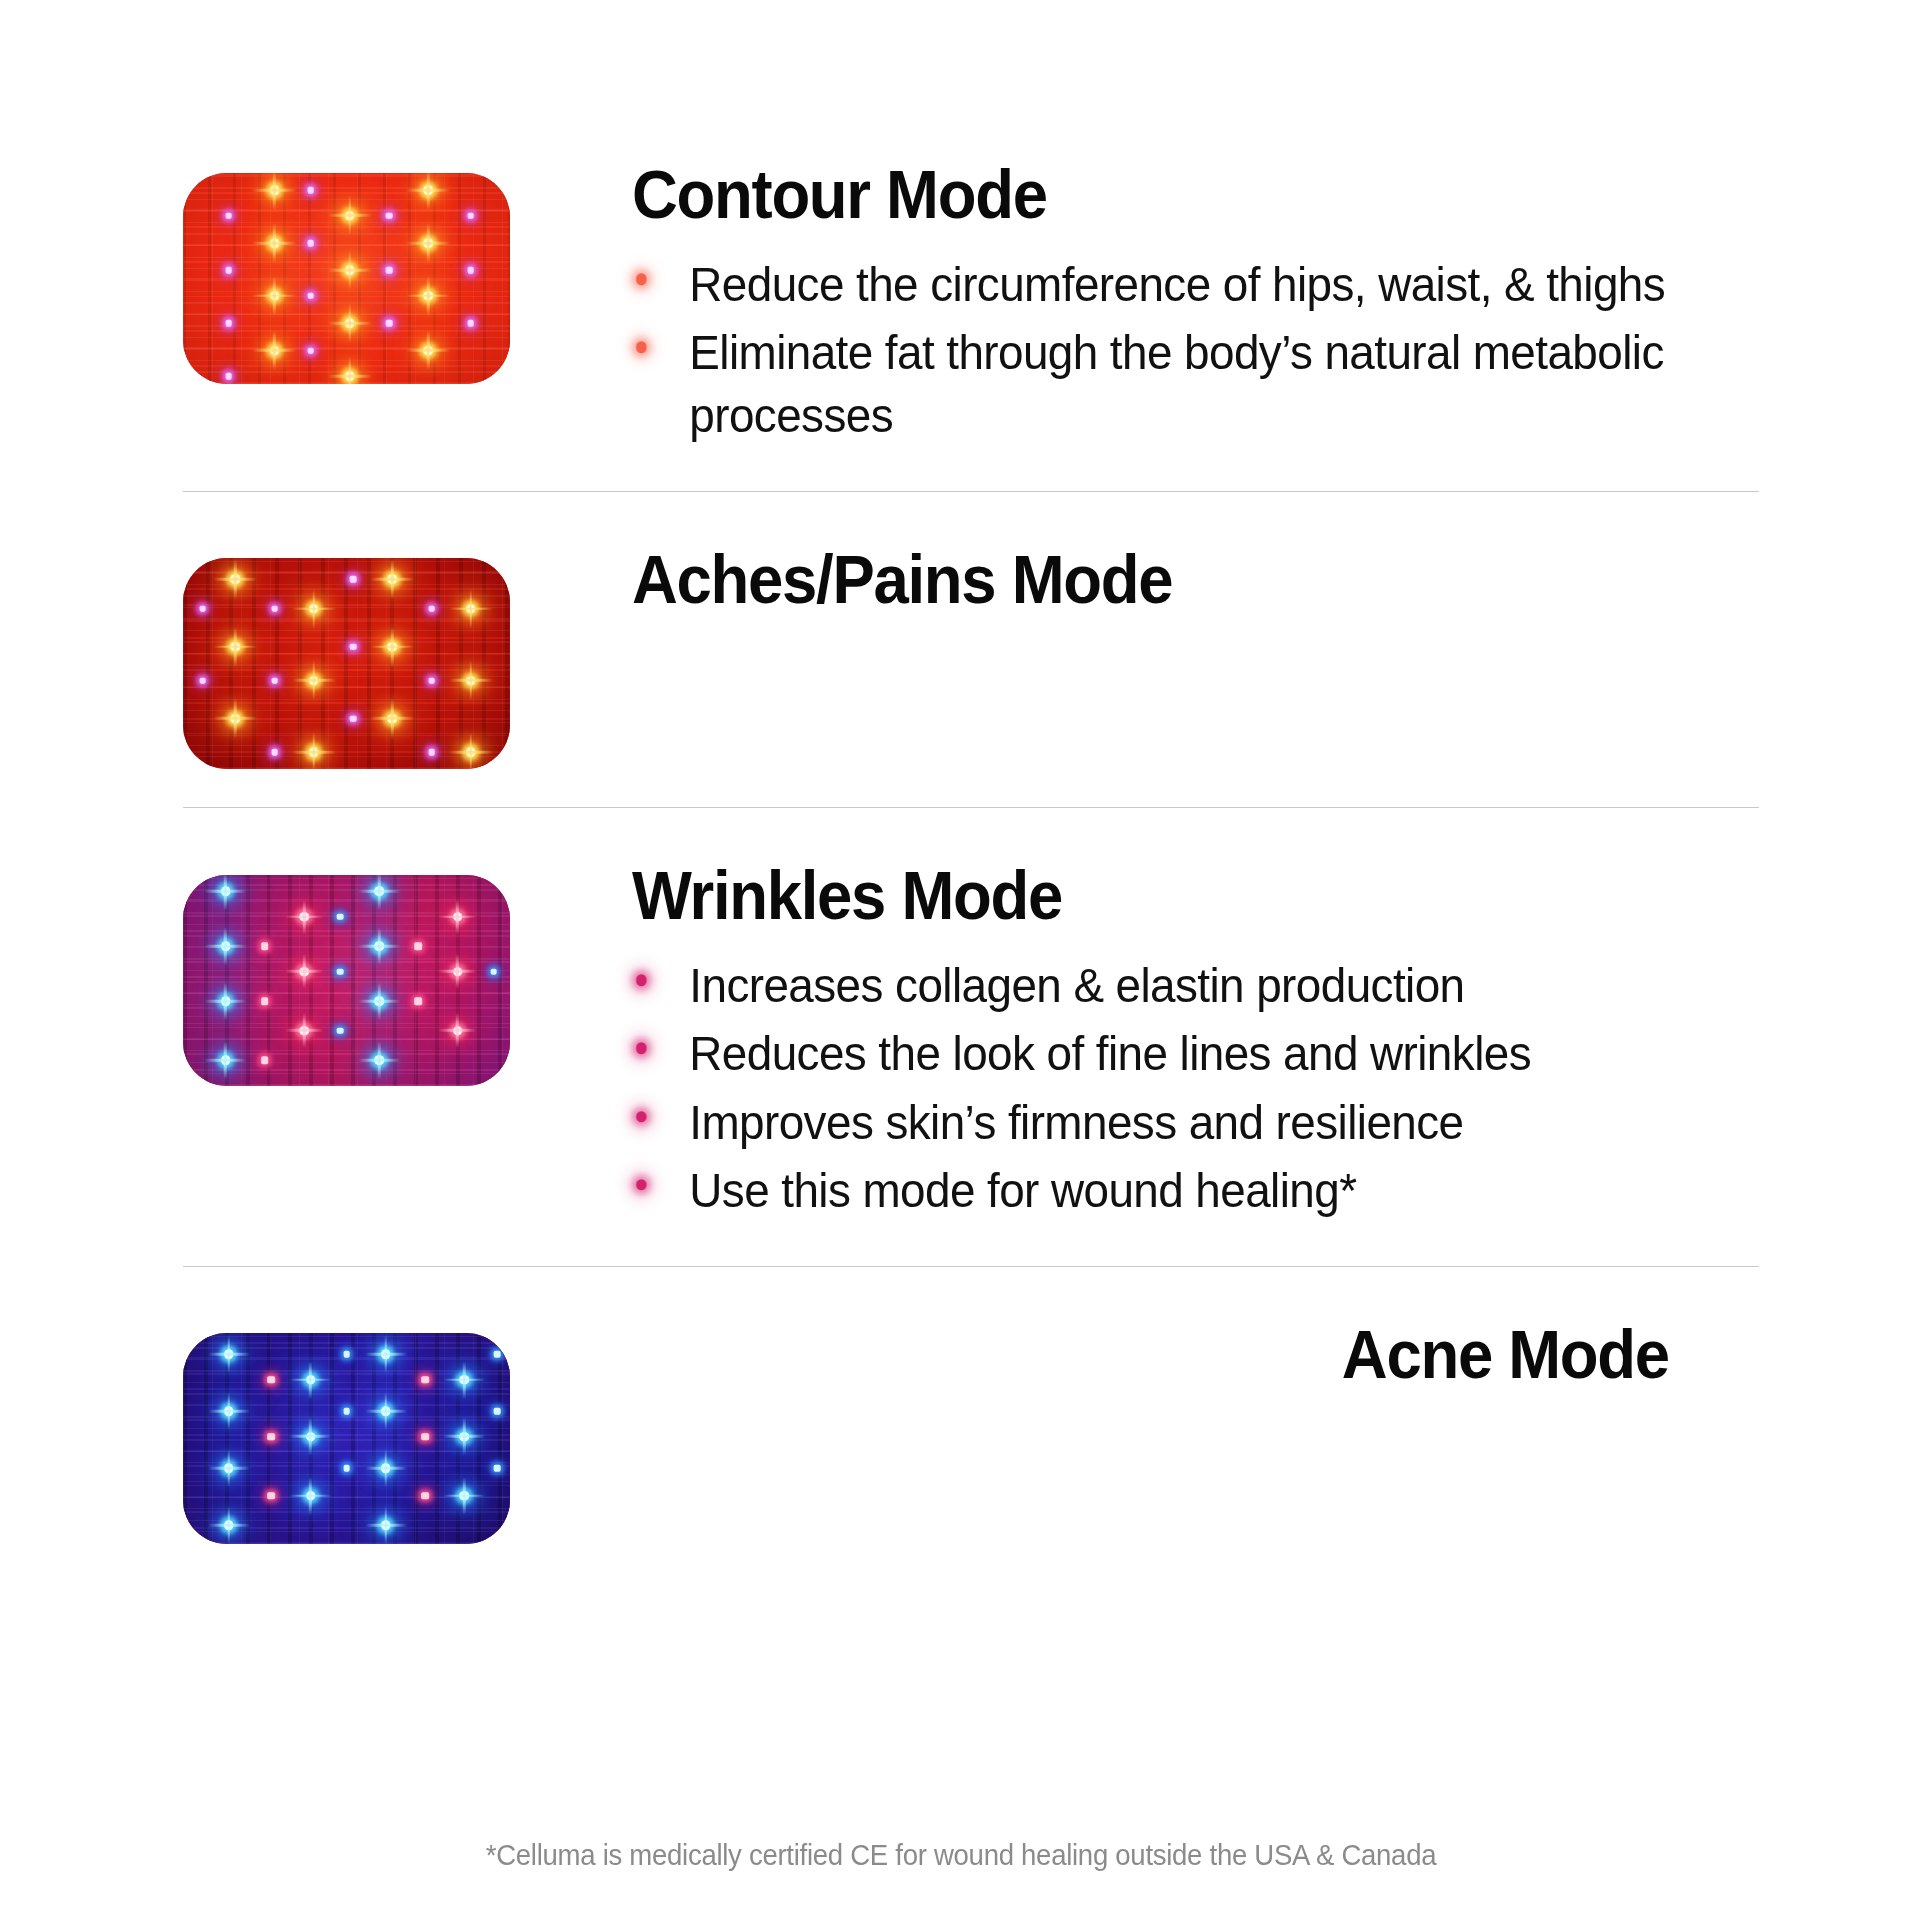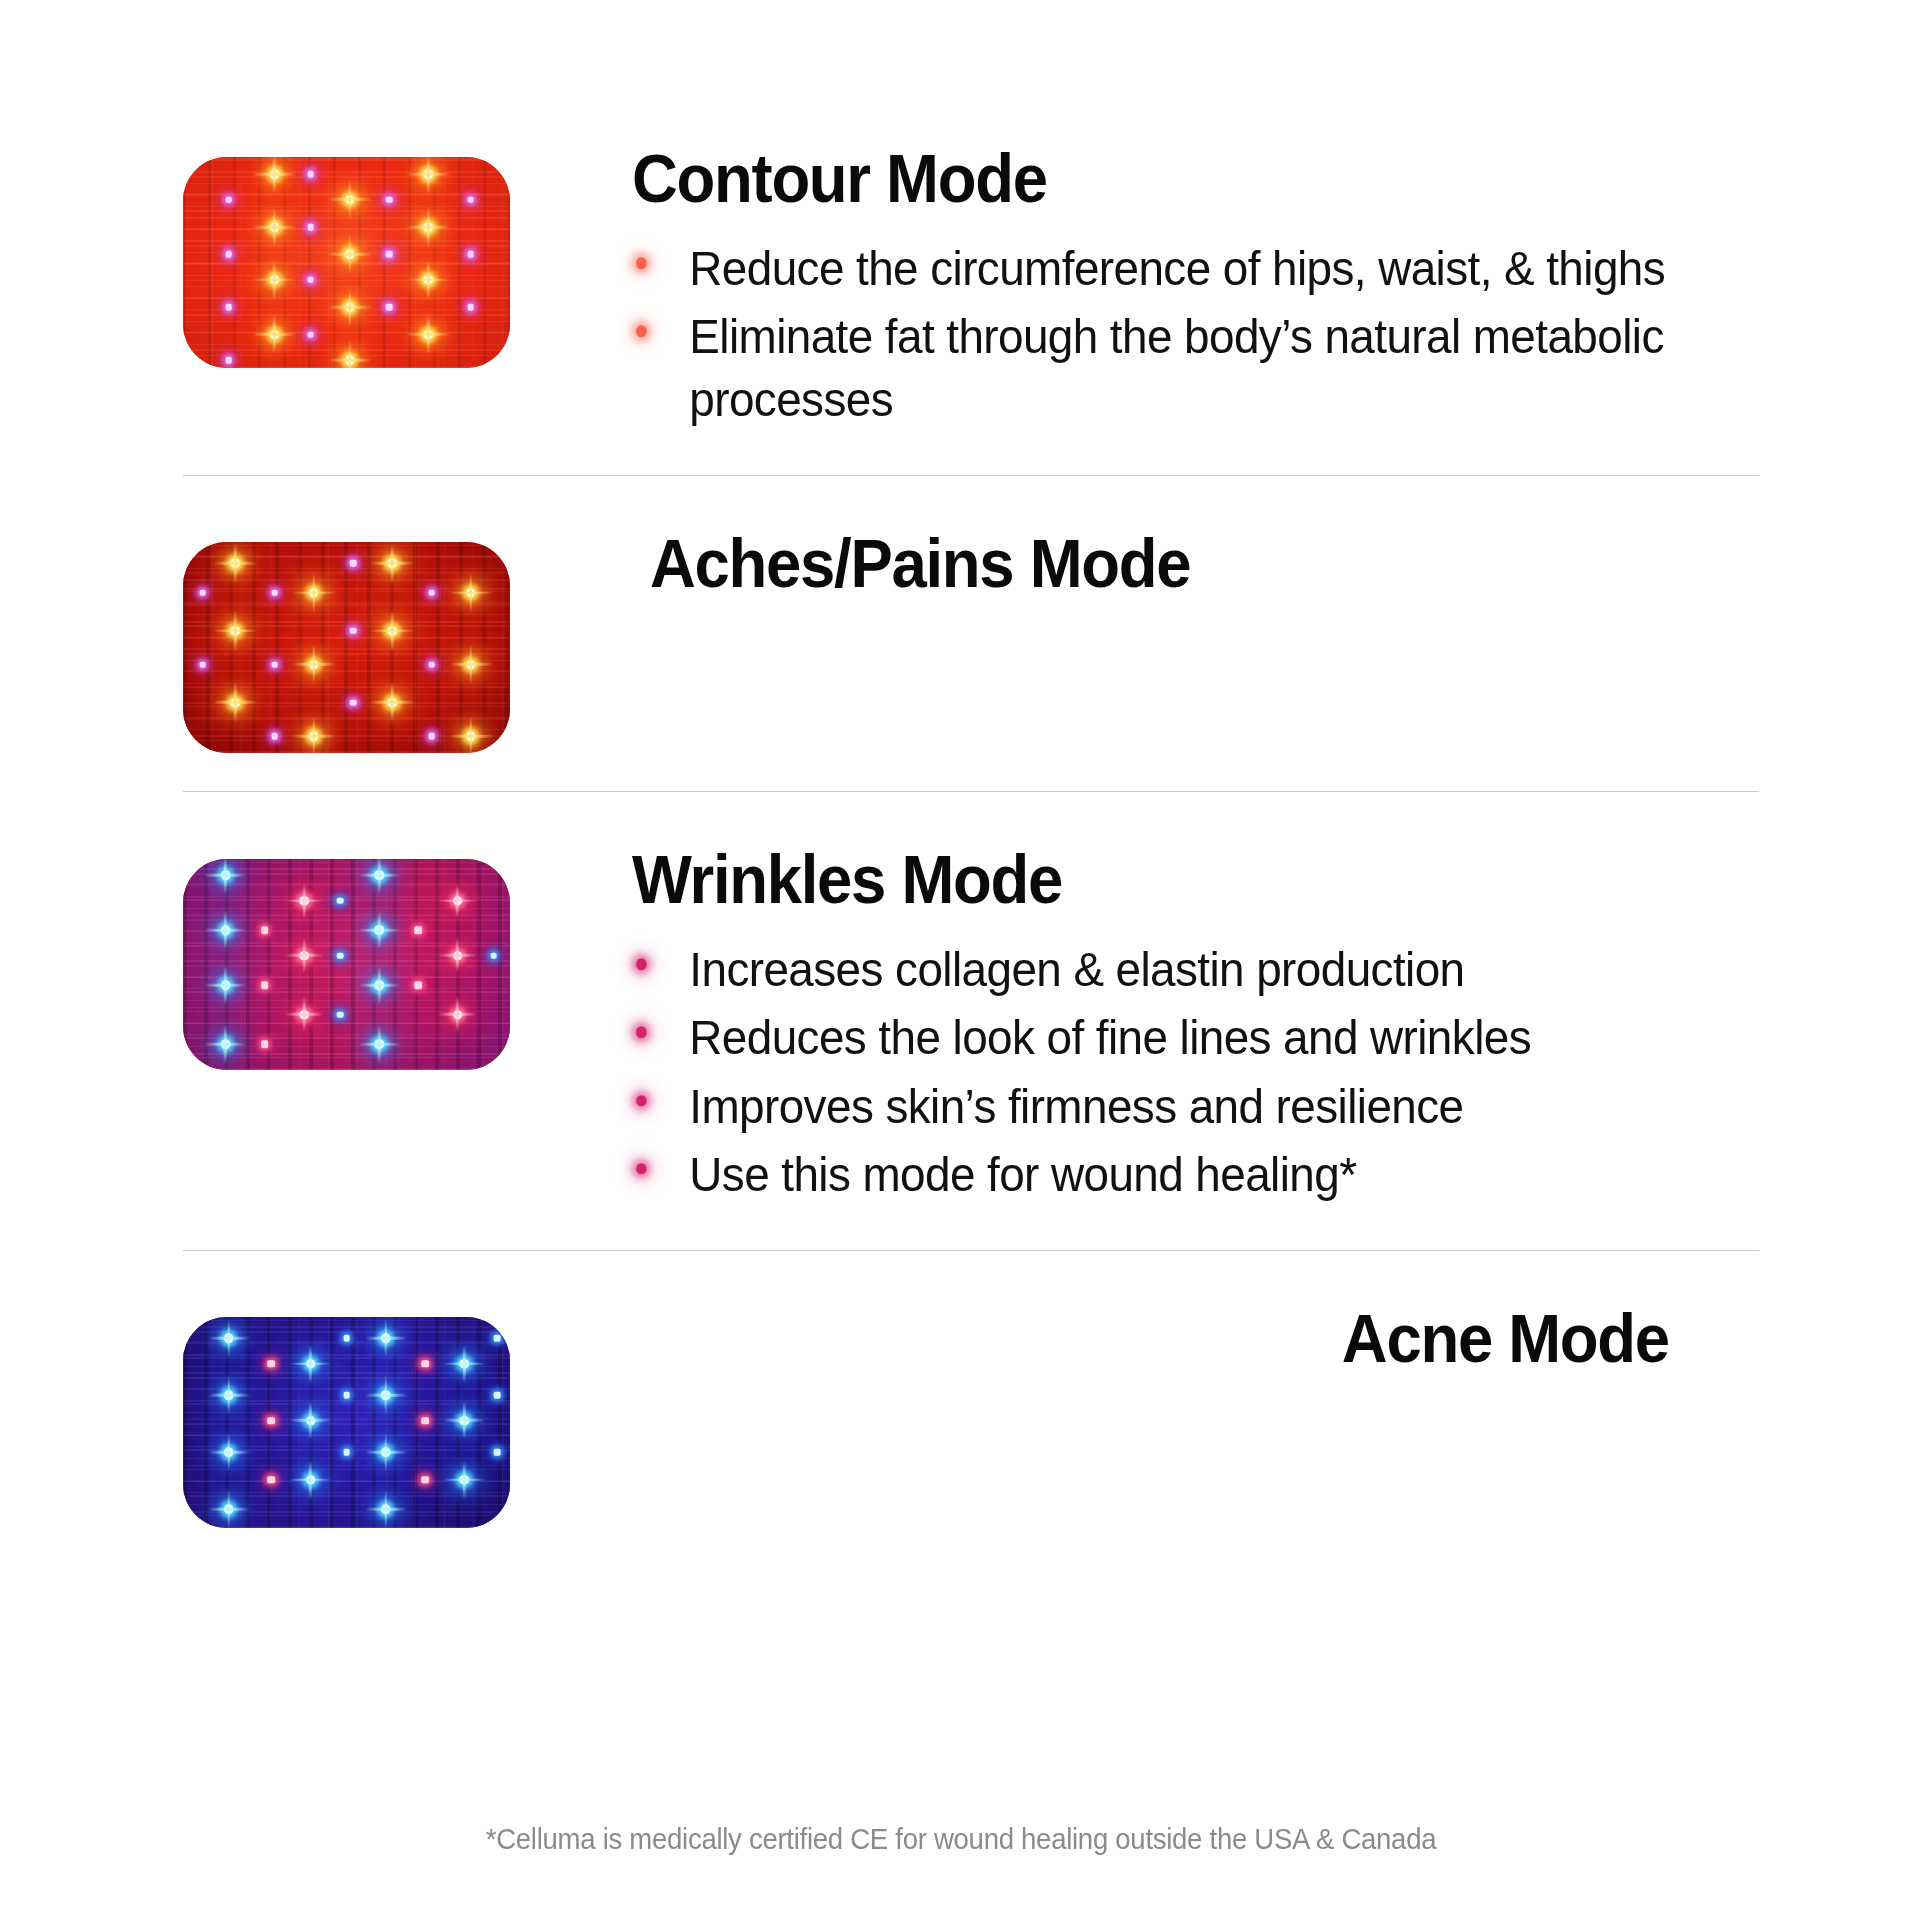--- a/index.html
+++ b/index.html
@@ -14,37 +14,38 @@
     color: #000000;
     overflow: hidden;
   }
 
   .page {
     position: relative;
     width: 1922px;
     height: 1606px;
     background: #ffffff;
     box-sizing: border-box;
+    margin-top: 16px;
   }
 
   .modes {
     position: absolute;
     left: 183px;
     top: 0;
     width: 1576px;
   }
 
   
   .mode-section {
     display: flex;
     align-items: flex-start;
     box-sizing: border-box;
   }
   .mode-section.s0 { padding: 144px 0 38px 0; }
-  .mode-section.s1 { padding: 53px 0 38px 0; gap: 18px; }
+  .mode-section.s1 { padding: 53px 0 38px 0; }
   .mode-section.s2 { padding: 53px 0 38px 0; }
   .mode-section.s3 { padding: 53px 0 38px 0; text-align: right; }
 
   .divider {
     height: 1px;
     background: #c9c9c9;
     width: 1576px;
     margin: 0;
   }
 

